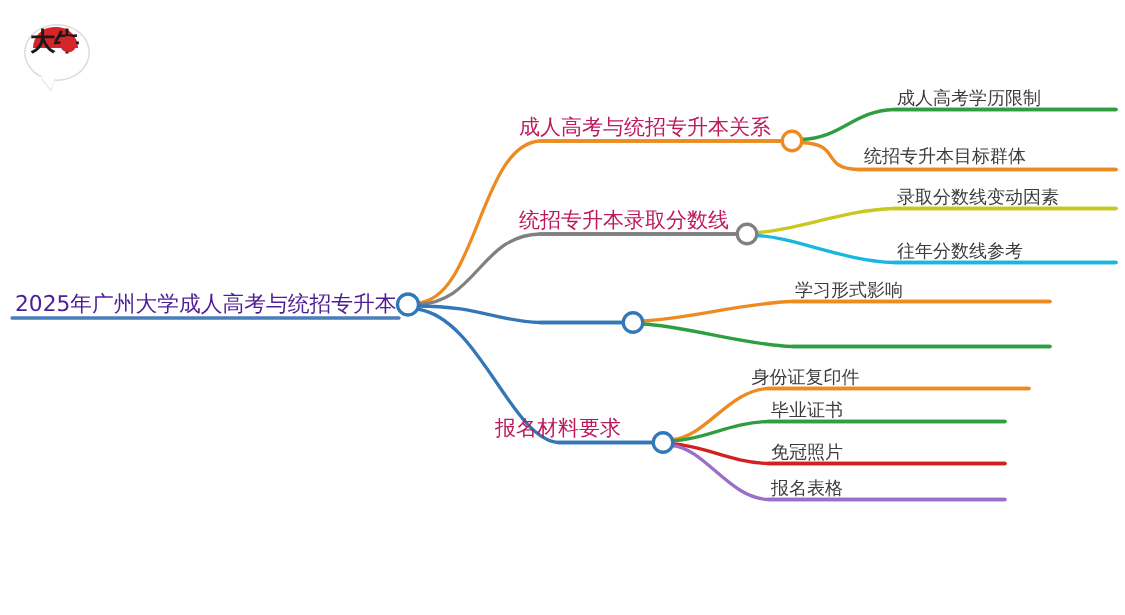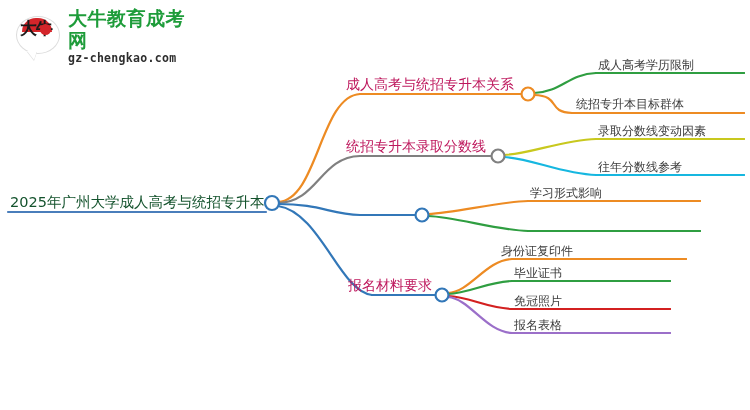--- a/index.html
+++ b/index.html
@@ -105,39 +105,35 @@
   #map svg { position: absolute; left: 0; top: 0; }
 
   .node-label {
     position: absolute;
     font-family: "DejaVu Sans", "Liberation Sans", sans-serif;
     color: #3c3c3c;
     white-space: nowrap;
   }
   .root-label {
     font-size: 14.5px;
-    color: #14532d;
+    color: #4c1d95;
     letter-spacing: 0px;
   }
   .branch-label { font-size: 14px; color: #be185d; }
   .leaf-label   { font-size: 12px; color: #3c3c3c; }
 </style>
 </head>
 <body>
 
 <div id="logo">
   <div id="logo-mark">
     <div class="bubble"></div>
     <div class="redarc"></div>
     <div class="reddot"></div>
     <div class="glyph">大牛</div>
-  </div>
-  <div id="logo-text">
-    <div id="logo-title">大牛教育成考网</div>
-    <div id="logo-sub">gz-chengkao.com</div>
   </div>
 </div>
 
 <div id="map">
 
   <svg width="750" height="410" viewBox="0 0 750 410">
     <g fill="none" stroke-width="2.2" stroke-linecap="round">
 
       <path d="M8 212 L266 212" stroke="#4a7ebb" stroke-width="2.2"></path>
 
@@ -184,21 +180,21 @@
     <circle cx="528" cy="94" r="6.5" fill="#ffffff" stroke="#ed8b23" stroke-width="2.2"></circle>
     <circle cx="498" cy="156" r="6.5" fill="#ffffff" stroke="#808080" stroke-width="2.2"></circle>
     <circle cx="422" cy="215" r="6.5" fill="#ffffff" stroke="#3277b8" stroke-width="2.2"></circle>
     <circle cx="442" cy="295" r="6.5" fill="#ffffff" stroke="#3277b8" stroke-width="2.2"></circle>
   </svg>
 
   <div class="node-label root-label" style="left:10px; top:193px;">2025年广州大学成人高考与统招专升本</div>
 
   <div class="node-label branch-label" style="left:346px; top:76px;">成人高考与统招专升本关系</div>
   <div class="node-label branch-label" style="left:346px; top:138px;">统招专升本录取分数线</div>
-  <div class="node-label branch-label" style="left:348px; top:277px;text-align:right;">报名材料要求</div>
+  <div class="node-label branch-label" style="left:330px; top:277px;text-align:right;">报名材料要求</div>
 
   <div class="node-label leaf-label" style="left:598px; top:57px;">成人高考学历限制</div>
   <div class="node-label leaf-label" style="left:576px; top:96px;">统招专升本目标群体</div>
 
   <div class="node-label leaf-label" style="left:598px; top:123px;">录取分数线变动因素</div>
   <div class="node-label leaf-label" style="left:598px; top:159px;">往年分数线参考</div>
 
   <div class="node-label leaf-label" style="left:530px; top:185px;">学习形式影响</div>
 
   <div class="node-label leaf-label" style="left:501px; top:243px;">身份证复印件</div>

